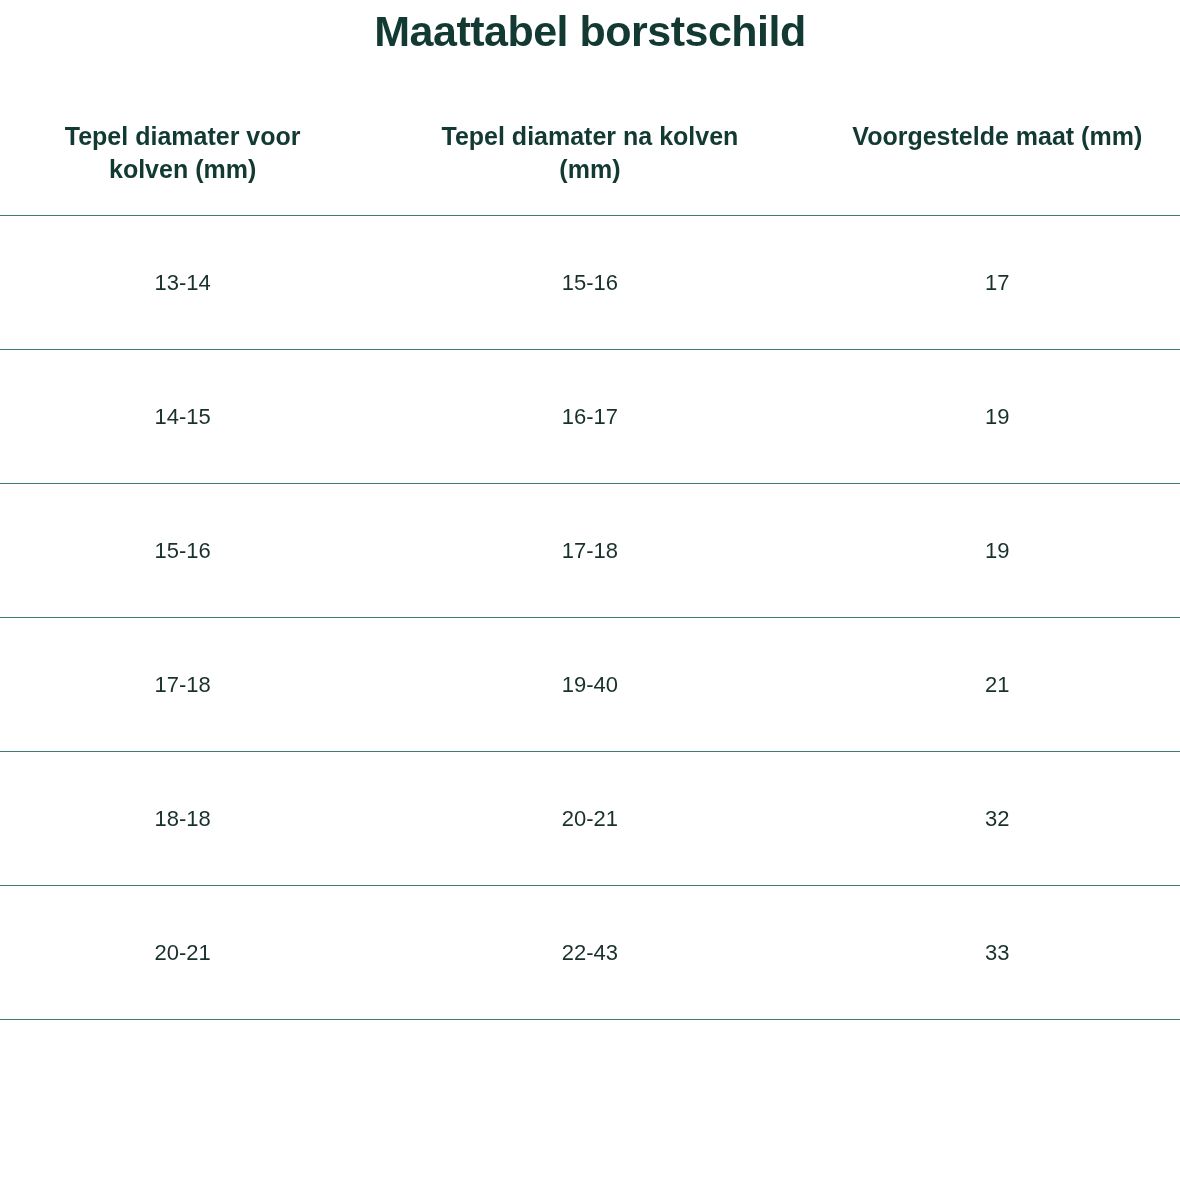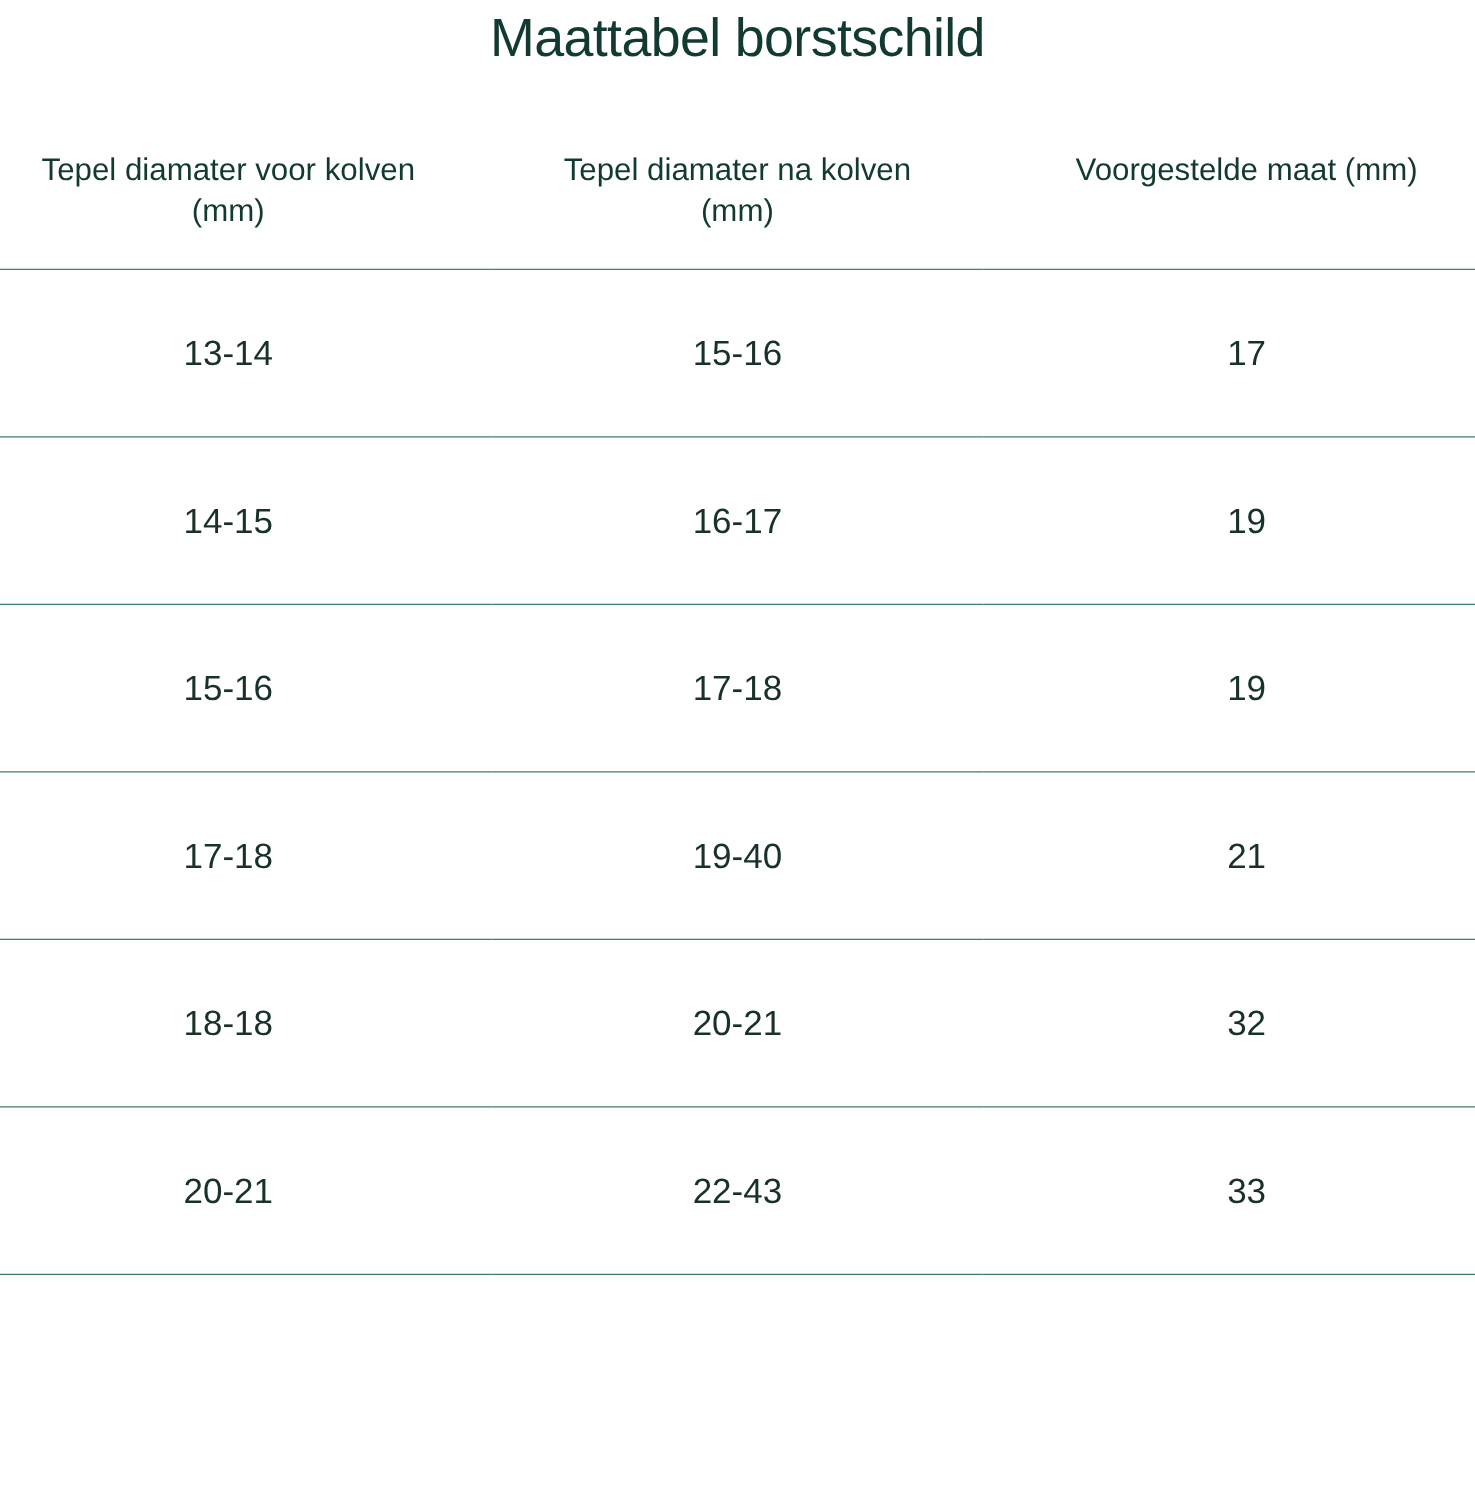--- a/index.html
+++ b/index.html
@@ -16,53 +16,53 @@
   }
   .page {
     width: 1180px;
     height: 1200px;
     position: relative;
     box-sizing: border-box;
   }
   .title {
     text-align: center;
     font-size: 43px;
-    font-weight: normal;
+    font-weight: bold;
     color: #123a32;
     letter-spacing: -0.5px;
     padding-top: 6px;
     line-height: 1.2;
   }
   table.size-table {
     width: 1180px;
     border-collapse: collapse;
     table-layout: fixed;
     margin-top: 40px;
   }
   table.size-table col.c1 { width: 33.33%; }
   table.size-table col.c2 { width: 33.33%; }
   table.size-table col.c3 { width: 33.34%; }
 
   table.size-table th {
     font-size: 25px;
-    font-weight: normal;
+    font-weight: bold;
     color: #123a32;
     line-height: 1.35;
     padding: 22px 40px 28px 40px;
     vertical-align: top;
     border-bottom: 1px solid #3f7d74;
     box-sizing: border-box;
   }
   table.size-table th .hdr-inner {
     display: block;
     max-width: 300px;
     margin: 0 auto;
   }
   table.size-table td {
-    font-size: 28px;
+    font-size: 22px;
     font-weight: normal;
     color: #18312c;
     text-align: center;
     height: 134px;
     padding: 0 40px;
     border-bottom: 1px solid #3f7d74;
     box-sizing: border-box;
   }
   table.size-table tr td:first-child,
   table.size-table tr th:first-child {

